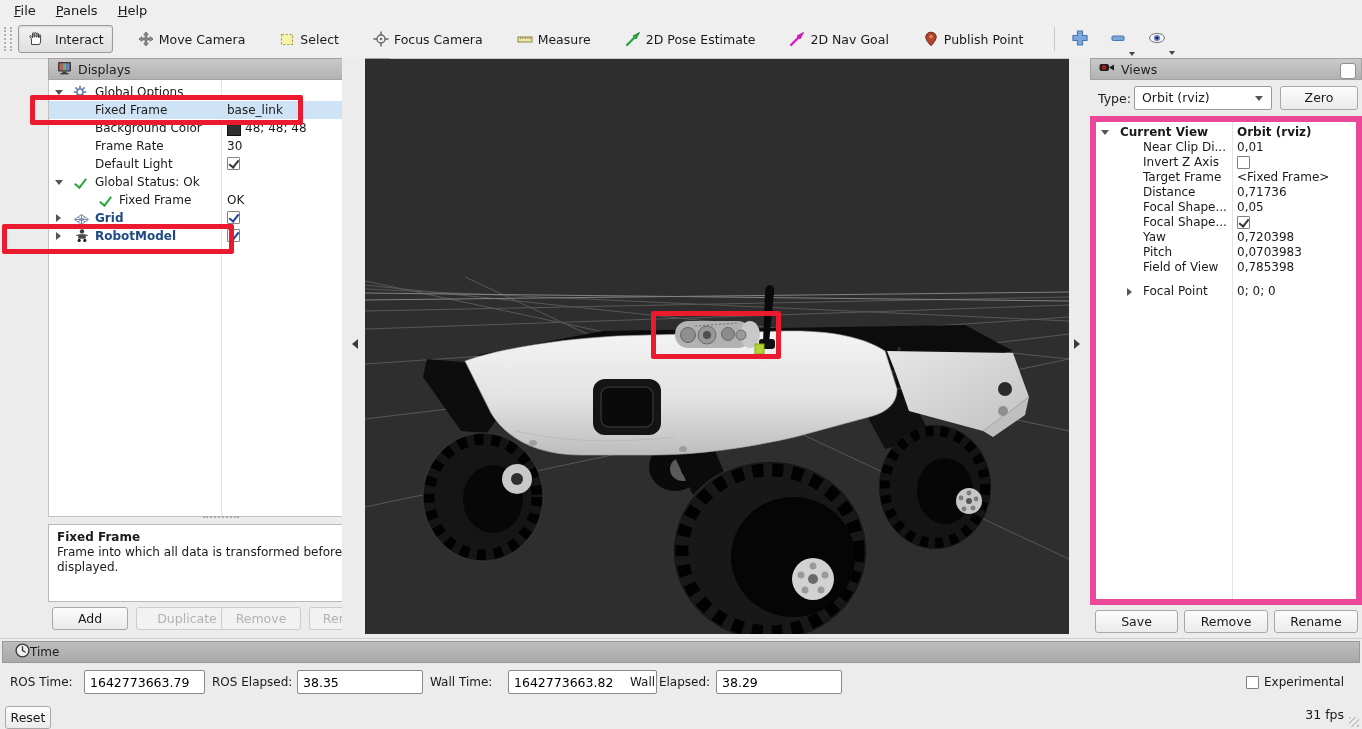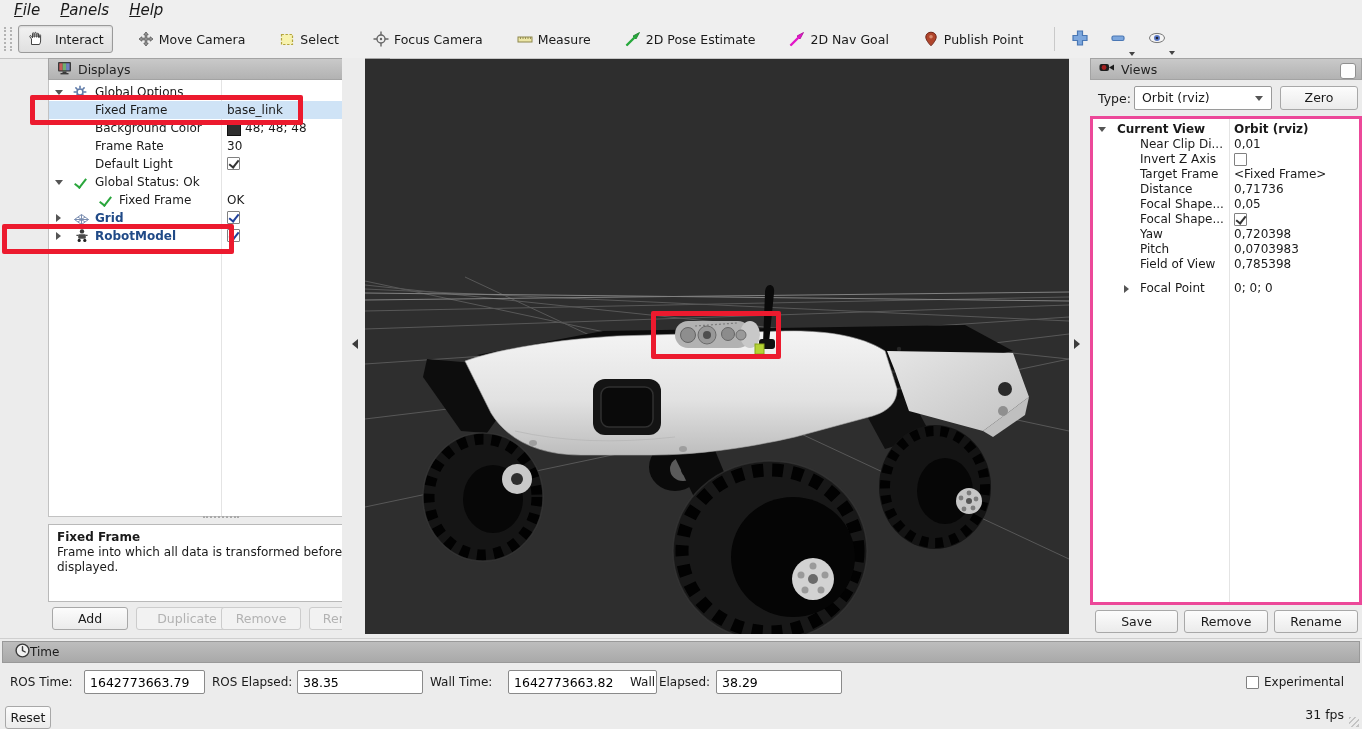--- a/index.html
+++ b/index.html
@@ -2,21 +2,21 @@
 <html><head>
 <meta charset="utf-8">
 <style>
   html,body{margin:0;padding:0;overflow:hidden;}
   .app{position:relative;width:1362px;height:729px;background:#ececec;
        font-family:"DejaVu Sans","Liberation Sans",sans-serif;font-size:12px;color:#1a1a1a;
        -webkit-font-smoothing:antialiased;}
   
   .menubar{position:absolute;left:0;top:0;right:0;height:20px;background:#efefef;
            border-bottom:1px solid #dcdcdc;display:flex;align-items:center;padding-left:4px;}
-  .menu-item{padding:2px 10px;font-size:15px;font-style:italic;}
+  .menu-item{padding:2px 10px;font-size:13px;}
   .menu-item::first-letter{text-decoration:underline;}
   
   .toolbar{position:absolute;left:0;top:20px;right:0;height:38px;background:#efefef;
            border-bottom:1px solid #c6c6c6;display:flex;align-items:center;}
   .thandle{width:4px;height:24px;margin:0 6px 0 4px;border-left:2px dotted #b3b3b3;border-right:2px dotted #b3b3b3;}
   .tool{display:flex;align-items:center;gap:5px;padding:5px 8px;margin-right:16px;border:1px solid transparent;
         border-radius:3px;font-size:12.5px;white-space:nowrap;}
   .tool.active{background:linear-gradient(#f2f2f2,#e0e0e0);border-color:#9a9a9a;box-shadow:inset 0 1px 2px rgba(0,0,0,.12);gap:12px;}
   .tool svg{display:block;}
   .tsep{width:1px;height:24px;background:#c9c9c9;margin:0 10px 0 6px;}
@@ -66,21 +66,21 @@
   .viewport{position:absolute;left:365px;top:59px;width:704px;height:575px;background:#2e2e2e;}
   
   .views{position:absolute;left:1090px;top:58px;width:272px;height:580px;}
   .typerow{position:absolute;left:0;top:28px;width:272px;height:26px;}
   .typerow .tl{position:absolute;left:8px;top:5px;font-size:12.5px;}
   .combo{position:absolute;left:44px;top:0;width:138px;height:24px;background:#fff;border:1px solid #9a9a9a;
          border-radius:2px;box-sizing:border-box;line-height:22px;padding-left:7px;font-size:12.5px;}
   .combo .ca{position:absolute;right:8px;top:9px;}
   .zero{left:190px;top:0;width:78px;height:24px;line-height:22px;}
   .vtree{position:absolute;left:0;top:58px;width:272px;height:489px;background:#fff;
-         border:3px solid #ec4899;box-sizing:border-box;}
+         border:6px solid #ec4899;box-sizing:border-box;}
   .vtree .coldiv{position:absolute;left:136px;top:0;bottom:0;width:1px;background:#e4e4e4;}
   .vrow{position:absolute;left:0;width:100%;height:15px;line-height:15px;font-size:12px;}
   .vrow .lbl{position:absolute;left:47px;white-space:nowrap;}
   .vrow .val{position:absolute;left:141px;white-space:nowrap;}
   .vrow.hdr .lbl{left:24px;font-weight:bold;}
   .vrow.hdr .val{font-weight:bold;}
   
   .timep{position:absolute;left:0;top:638px;width:1362px;height:91px;background:#ececec;border-top:1px solid #cfcfcf;}
   .ttitle{position:absolute;left:2px;top:2px;right:2px;height:22px;background:linear-gradient(#bdbdbd,#a9a9a9);
           border:1px solid #999;box-sizing:border-box;display:flex;align-items:center;}

